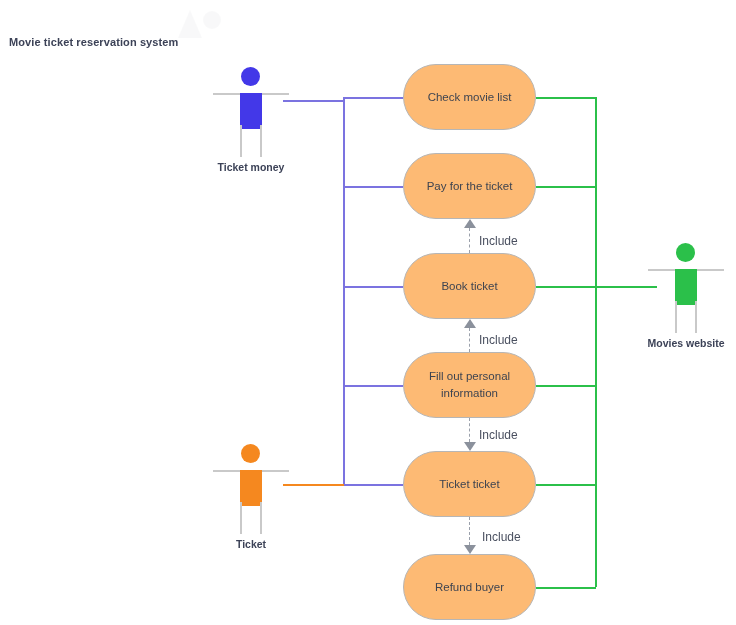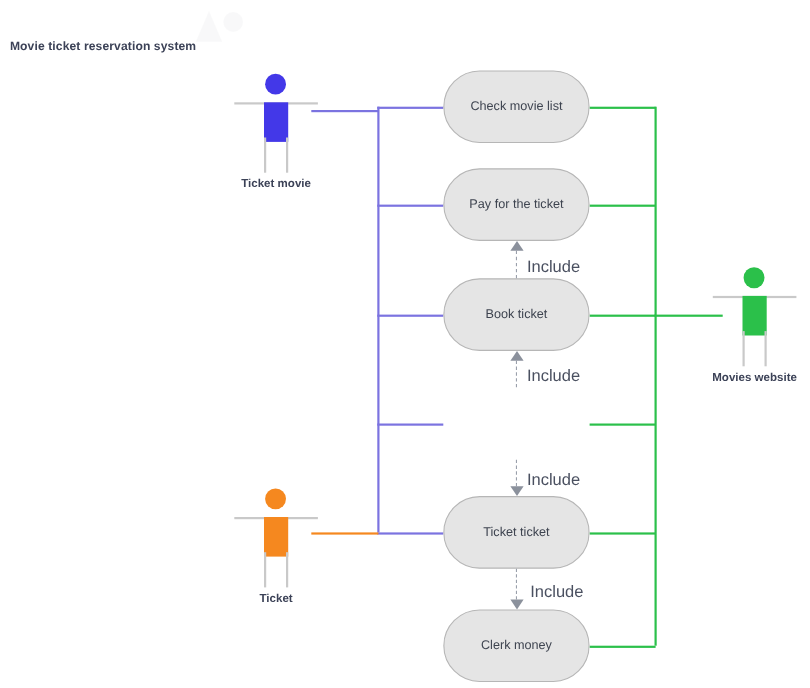--- a/index.html
+++ b/index.html
@@ -90,21 +90,21 @@
     white-space: nowrap;
   }
 
   
   .usecase {
     position: absolute;
     width: 133px;
     height: 66px;
     border: 1px solid #b6b6b6;
     border-radius: 33px;
-    background: #e5e5e5;
+    background: #fdba74;
     box-sizing: border-box;
     display: flex;
     align-items: center;
     justify-content: center;
     text-align: center;
     font-size: 11.5px;
     color: #3e4450;
     line-height: 1.45;
     padding: 0 12px;
     box-sizing: border-box;
@@ -143,21 +143,21 @@
     position: absolute;
     left: -5px;
     width: 0;
     height: 0;
     border-left: 6px solid transparent;
     border-right: 6px solid transparent;
     border-top: 9px solid #8b919c;
   }
   .include-label {
     position: absolute;
-    font-size: 15px;
+    font-size: 12px;
     color: #4a5060;
     white-space: nowrap;
   }
 </style>
 </head>
 <body>
 
 <div id="canvas">
 
   <div id="diagram-title">Movie ticket reservation system</div>
@@ -189,21 +189,21 @@
   <div class="line-h" id="rb-5" style="left: 536px; top: 587px; width: 60px; background: rgb(43, 192, 74);"></div>
 
   <div class="line-h" id="website-link" style="left: 595px; top: 286px; width: 62px; background: rgb(43, 192, 74);"></div>
 
   <div class="actor" id="actor-0" style="left: 191px; top: 67px;">
     <div class="head" style="background: rgb(67, 56, 232);"></div>
     <div class="arms"></div>
     <div class="body" style="background: rgb(67, 56, 232);"></div>
     <div class="leg-l"></div>
     <div class="leg-r"></div>
-    <div class="actor-label">Ticket movie</div>
+    <div class="actor-label">Ticket money</div>
   </div>
 
   <div class="actor" id="actor-1" style="left: 191px; top: 444px;">
     <div class="head" style="background: rgb(245, 136, 31);"></div>
     <div class="arms"></div>
     <div class="body" style="background: rgb(245, 136, 31);"></div>
     <div class="leg-l"></div>
     <div class="leg-r"></div>
     <div class="actor-label">Ticket</div>
   </div>
@@ -213,22 +213,23 @@
     <div class="arms"></div>
     <div class="body" style="background: rgb(43, 192, 74);"></div>
     <div class="leg-l"></div>
     <div class="leg-r"></div>
     <div class="actor-label">Movies website</div>
   </div>
 
   <div class="usecase" id="uc-0" style="left: 403px; top: 64px;">Check movie list</div>
   <div class="usecase" id="uc-2" style="left: 403px; top: 253px;">Book ticket</div>
   <div class="usecase" id="uc-1" style="left: 403px; top: 153px;">Pay for the ticket</div>
+  <div class="usecase" id="uc-3" style="left: 403px; top: 352px;">Fill out personal information</div>
   <div class="usecase" id="uc-4" style="left: 403px; top: 451px;">Ticket ticket</div>
-  <div class="usecase" id="uc-5" style="left: 403px; top: 554px;">Clerk money</div>
+  <div class="usecase" id="uc-5" style="left: 403px; top: 554px;">Refund buyer</div>
 
   <div class="include-group" id="inc-0" style="left: 469px; top: 219px; height: 34px;">
     <div class="include-stem" style="top: 9px; height: 25px;"></div>
     <div class="include-head-up" style="top: 0px;"></div>
   </div>
   <div class="include-label" id="inc-lab-0" style="left: 479px; top: 234px;">Include</div>
 
   <div class="include-group" id="inc-1" style="left: 469px; top: 319px; height: 33px;">
     <div class="include-stem" style="top: 9px; height: 24px;"></div>
     <div class="include-head-up" style="top: 0px;"></div>

